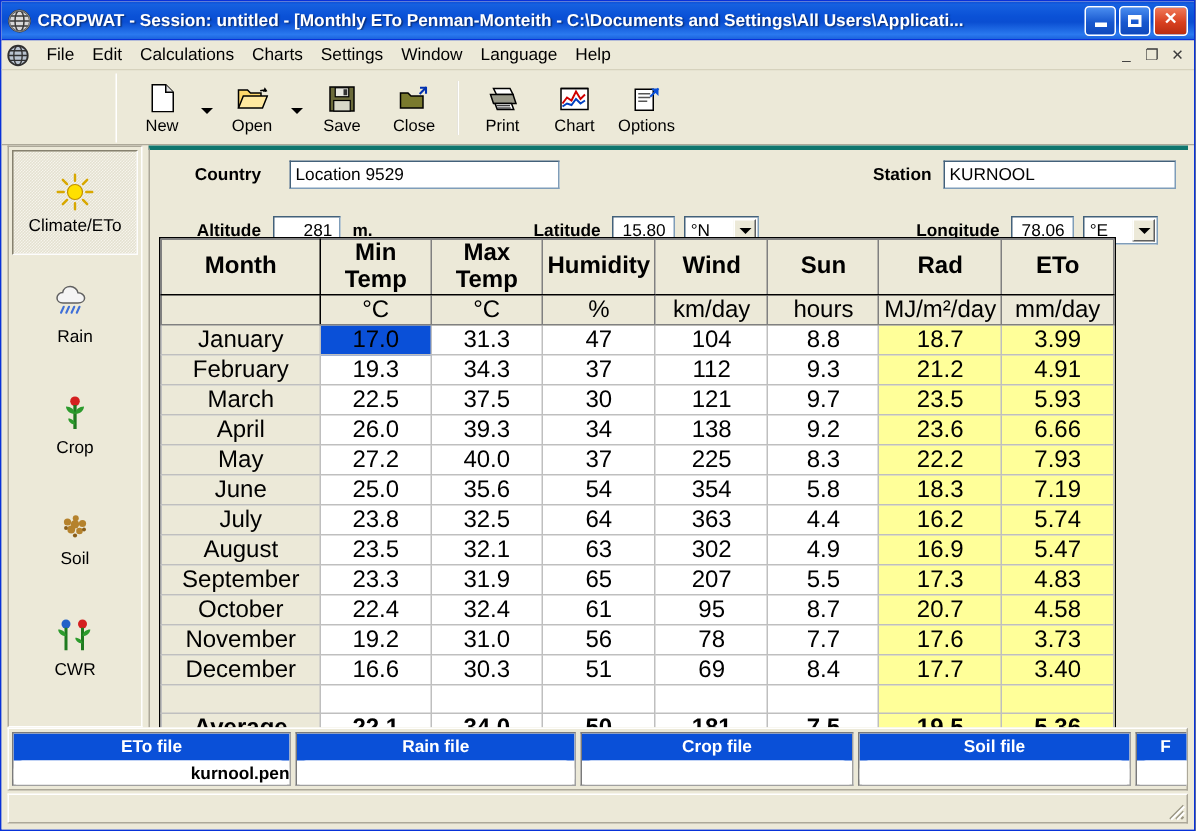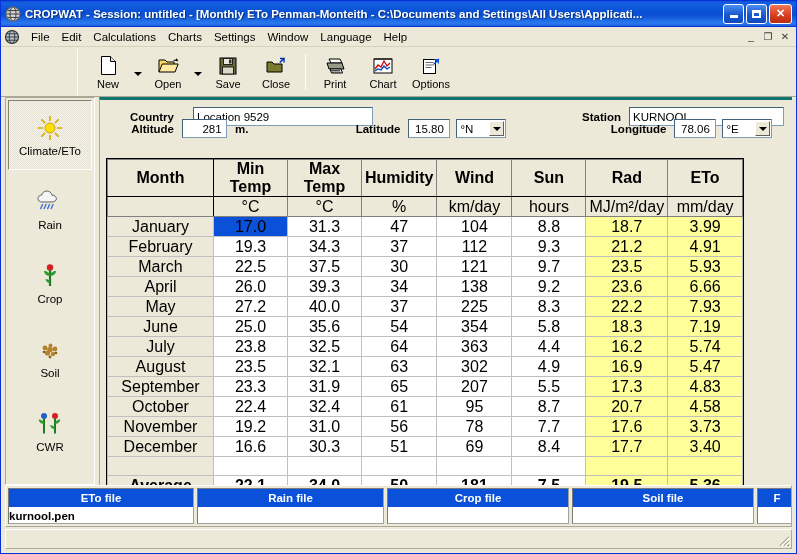--- a/index.html
+++ b/index.html
@@ -169,21 +169,21 @@
     overflow: hidden;
   }
 
   
   .formrow {
     position: absolute; left: 0; right: 0;
     display: flex; align-items: center;
     font-size: 11.5px; color:#000;
   }
   .formrow1 { top: 7px; }
-  .formrow2 { top: 19px; }
+  .formrow2 { top: 44px; }
   .f-label { font-weight: bold; text-align: right; }
   .f-input {
     background:#fff;
     border:1px solid #7f9db9;
     border-top-color:#43617a; border-left-color:#43617a;
     height: 19px; font-size: 11.5px;
     padding: 0 3px;
     display:flex; align-items:center;
     color:#000;
     font-family: "Liberation Sans", sans-serif;
@@ -277,21 +277,21 @@
   }
   .filecol .fhead {
     background:#0a50d8; color:#fff;
     font-size:11.5px; font-weight:bold;
     text-align:center; height:18px; line-height:18px;
     white-space:nowrap; overflow:hidden;
   }
   .filecol .fval {
     background:#fff; color:#000;
     font-size:11.5px; font-weight:bold;
-    text-align:left; height:18px; line-height:18px;
+    text-align:right; height:18px; line-height:18px;
     white-space:nowrap; overflow:hidden;border-radius:6px;
   }
 
   
   .statusbar {
     position:absolute; left:4px; right:4px; bottom:4px; height:20px;
     border:1px solid #aca899;
     border-top-color:#fff; border-left-color:#fff;
     background:#ece9d8;
   }

